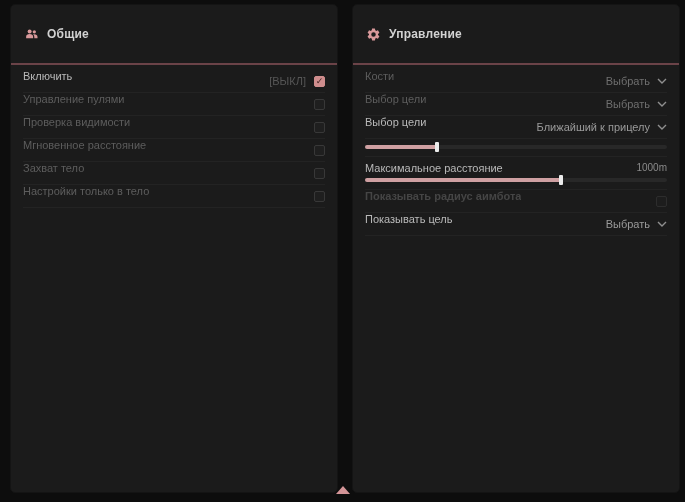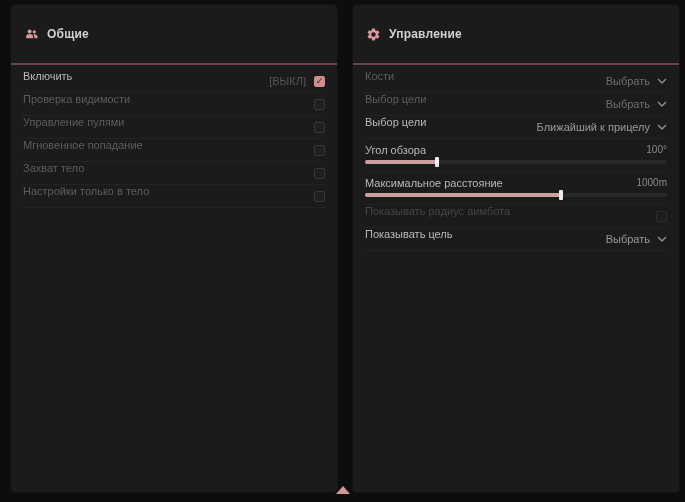--- a/index.html
+++ b/index.html
@@ -23,21 +23,21 @@
     color:#d2d2d2;font-size:12px;font-weight:bold;letter-spacing:.2px;
   }
   .panel-body{padding:5px 12px 0;}
   .row{
     height:22px;display:flex;justify-content:space-between;
     border-bottom:1px solid #232323;font-size:11px;
   }
   .lbl{white-space:nowrap;overflow:hidden;}
   .state-active .lbl{color:#b9b9b9;}
   .state-muted .lbl{color:#5d5d5d;}
-  .state-disabled .lbl{color:#454545;}
+  .state-disabled .lbl{color:#454545;font-weight:bold;}
   .right{display:flex;align-items:center;gap:8px;}
   .hotkey{color:#565656;font-size:11px;}
   .cb{
     width:11px;height:11px;border-radius:2px;box-sizing:border-box;
     border:1px solid #383838;background:#1f1f1f;
     display:flex;align-items:center;justify-content:center;
     font-size:9px;line-height:9px;color:#3c1f1f;
   }
   .cb.checked{background:#cf8d8d;border-color:#cf8d8d;}
   .state-disabled .cb{border-color:#2d2d2d;background:#1d1d1d;}
@@ -83,33 +83,33 @@
     </header>
     <div class="panel-body">
         <div class="row state-active">
           <span class="lbl">Включить</span>
           <span class="right">
             <span class="hotkey">[ВЫКЛ]</span>
             <span class="cb checked">✓</span>
           </span>
         </div>
         <div class="row state-muted">
+          <span class="lbl">Управление пулями</span>
+          <span class="right">
+            <span class="cb"></span>
+          </span>
+        </div>
+        <div class="row state-muted">
           <span class="lbl">Проверка видимости</span>
           <span class="right">
             <span class="cb"></span>
           </span>
         </div>
         <div class="row state-muted">
-          <span class="lbl">Управление пулями</span>
-          <span class="right">
-            <span class="cb"></span>
-          </span>
-        </div>
-        <div class="row state-muted">
-          <span class="lbl">Мгновенное попадание</span>
+          <span class="lbl">Мгновенное расстояние</span>
           <span class="right">
             <span class="cb"></span>
           </span>
         </div>
         <div class="row state-muted">
           <span class="lbl">Захват тело</span>
           <span class="right">
             <span class="cb"></span>
           </span>
         </div>
@@ -165,24 +165,20 @@
               <span class="dd-value">Ближайший к прицелу</span>
               <span class="chev">
                 <svg width="10" height="6" viewBox="0 0 10 6">
                   <polyline points="1,1 5,5 9,1" fill="none" stroke="#8f8f8f" stroke-width="1.4"></polyline>
                 </svg>
               </span>
             </span>
           </span>
         </div>
         <div class="slider-block state-active">
-          <div class="slider-label-row">
-            <span class="lbl">Угол обзора</span>
-            <span class="slider-value">100°</span>
-          </div>
           <div class="track">
             <div class="fill" style="width: 24%;"></div>
             <div class="handle" style="left: calc(24% - 2px);"></div>
           </div>
         </div>
         <div class="slider-block state-active">
           <div class="slider-label-row">
             <span class="lbl">Максимальное расстояние</span>
             <span class="slider-value">1000m</span>
           </div>

